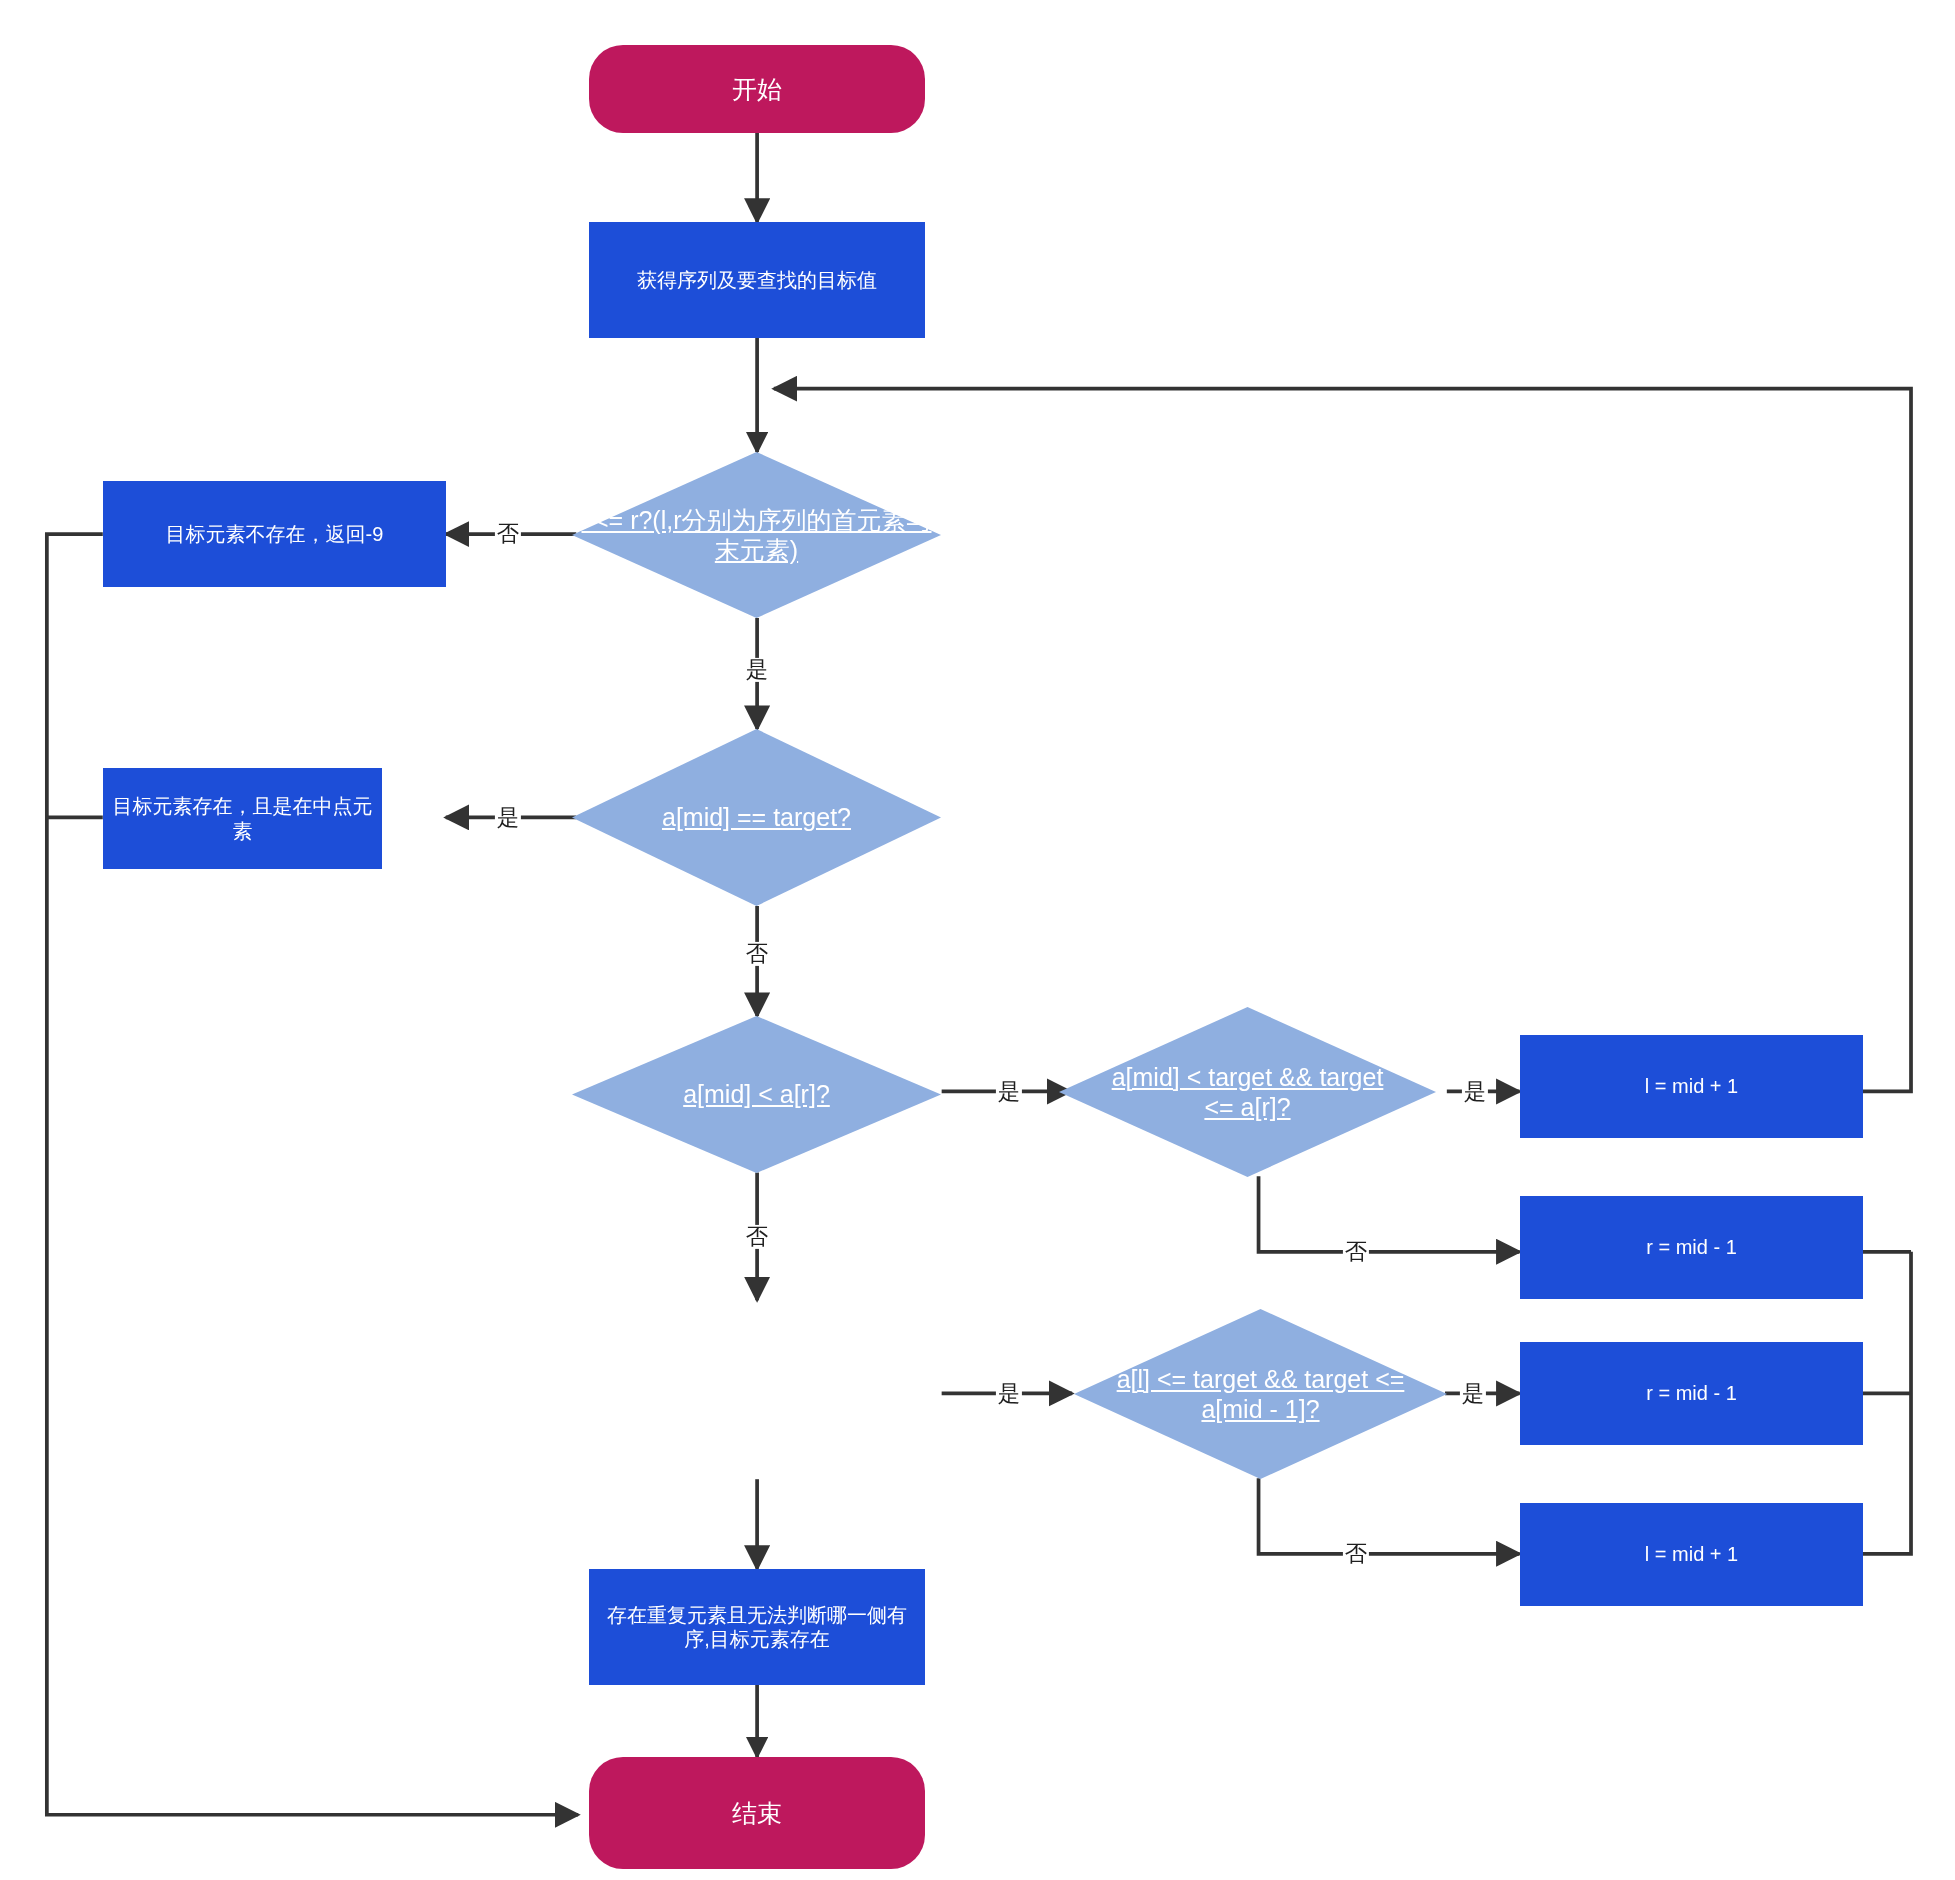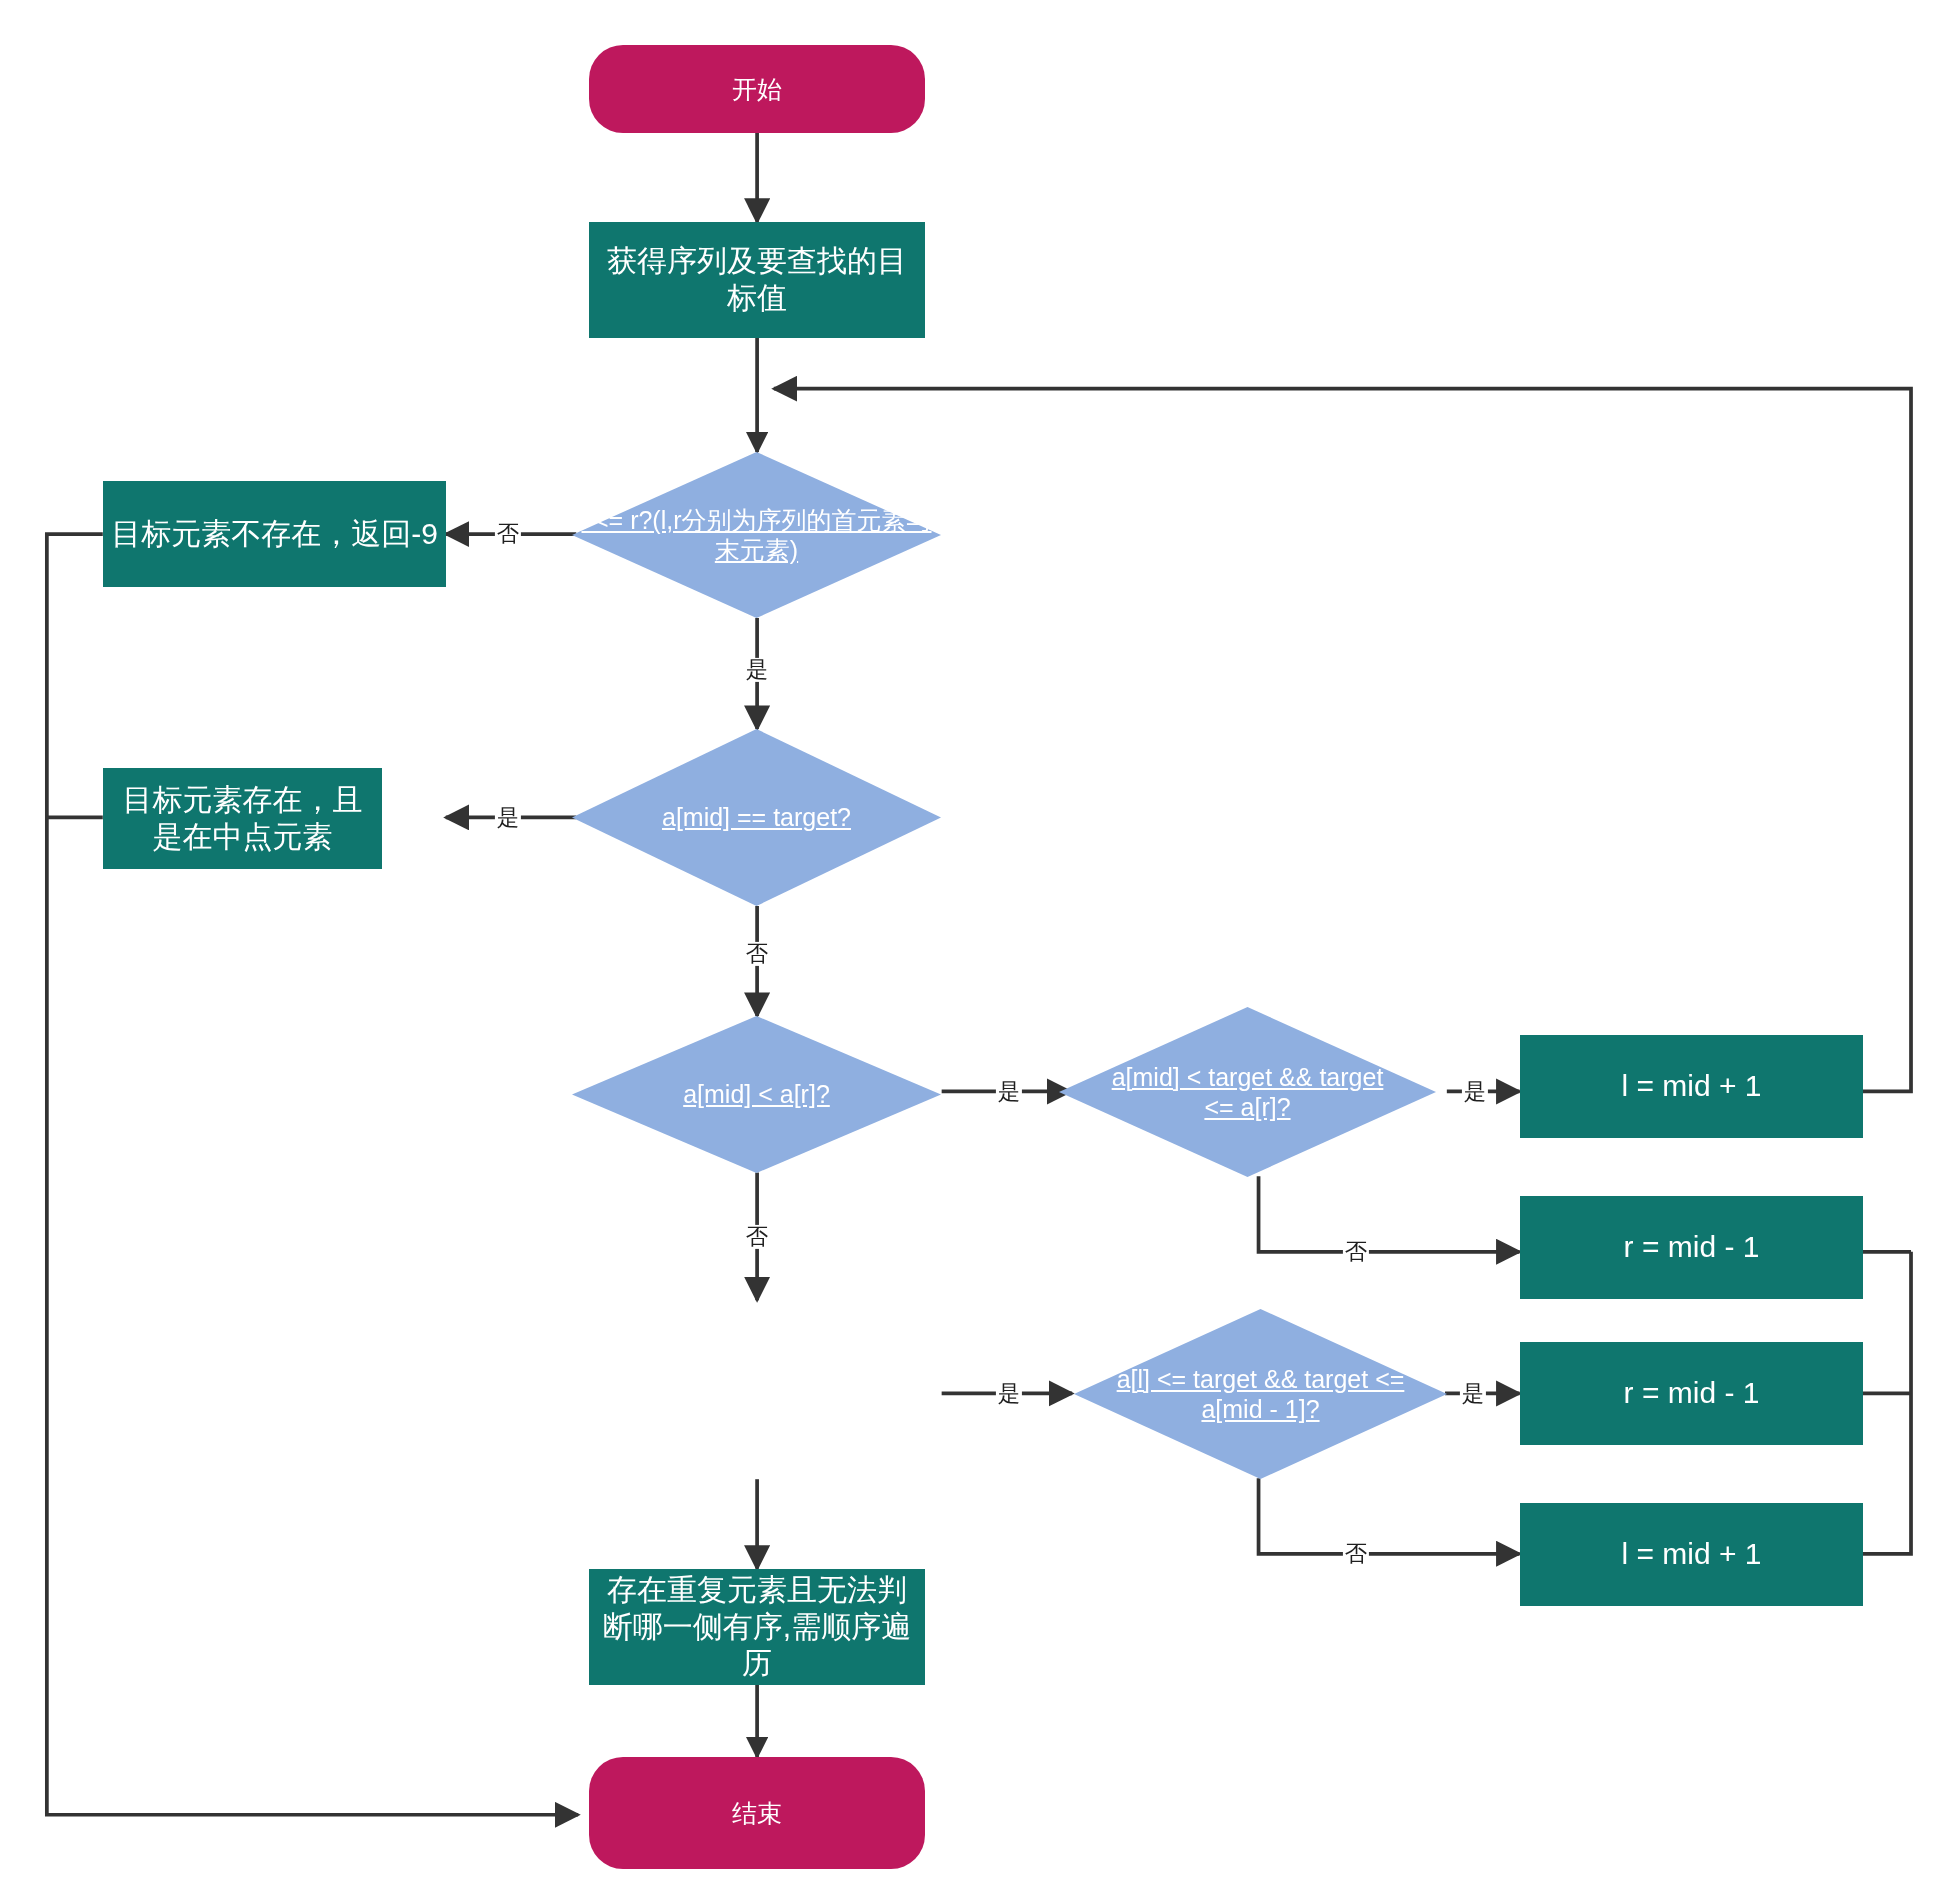--- a/index.html
+++ b/index.html
@@ -35,22 +35,22 @@
     line-height: 1.22;
     white-space: pre-line;
     z-index: 5;
   }
   .node-terminal {
     background: #be185d;
     border-radius: 34px;
     font-size: 25px;
   }
   .node-process {
-    background: #0f766e;
-    font-size: 30px;
+    background: #1d4ed8;
+    font-size: 20px;
     padding: 0 5.6px;
   }
   .node-decision {
     background: transparent;
     font-size: 25px;
   }
   .diamond-shape {
     position: absolute;
     left: 0;
     top: 0;
@@ -189,21 +189,21 @@
 
   <div class="node node-process" style="left:1520px; top:1342px; width:343px; height:103px;">
     <span>r = mid - 1</span>
   </div>
 
   <div class="node node-process" style="left:1520px; top:1503px; width:343px; height:103px;">
     <span>l = mid + 1</span>
   </div>
 
   <div class="node node-process" style="left:589px; top:1569px; width:336px; height:116px;">
-    <span>存在重复元素且无法判断哪一侧有序,需顺序遍历</span>
+    <span>存在重复元素且无法判断哪一侧有序,目标元素存在</span>
   </div>
 
   <div class="node node-terminal" style="left:589px; top:1757px; width:336px; height:112px;">
     <span>结束</span>
   </div>
 
   <span class="edge-label" style="left:508px; top:534px;">否</span>
   <span class="edge-label" style="left:757px; top:670px;">是</span>
   <span class="edge-label" style="left:508px; top:818px;">是</span>
   <span class="edge-label" style="left:757px; top:954px;">否</span>

